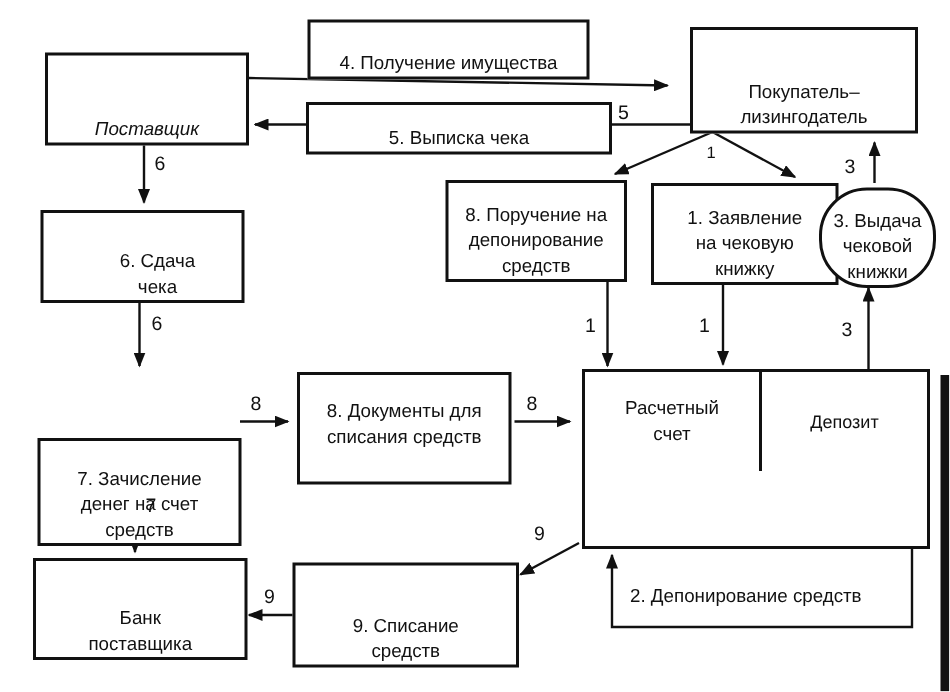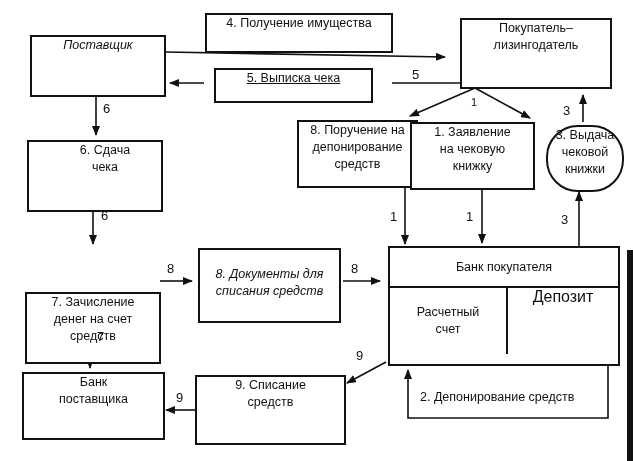--- a/index.html
+++ b/index.html
@@ -1,18 +1,18 @@
 <!DOCTYPE html>
 <html><head>
   <meta charset="utf-8">
   <style>
     html, body { margin: 0; padding: 0; background: #ffffff; }
     .canvas { position: relative; width: 633px; height: 461px; overflow: hidden; background: #ffffff; font-family: "Liberation Sans", sans-serif; color: #111; }
     svg.lines { position: absolute; left: 0; top: 0; width: 633px; height: 461px; }
-    .box { position: absolute; border: 2px solid #111; box-sizing: border-box; display: flex; align-items: flex-start; justify-content: center; text-align: center; font-size: 12.5px; line-height: 17px; background: #fff; }
+    .box { position: absolute; border: 2px solid #111; box-sizing: border-box; display: flex; align-items: flex-end; justify-content: center; text-align: center; font-size: 12.5px; line-height: 17px; background: #fff; }
     .lbl { position: absolute; font-size: 13px; line-height: 14px; }
     .sep-bar { position: absolute; right: 0; top: 250px; width: 6px; height: 211px; background: #111; }
   </style>
 </head>
 <body>
 
 <div class="canvas">
   <svg class="lines" viewBox="0 0 633 461">
     <defs>
       <marker id="ah" markerWidth="10" markerHeight="8" refX="9" refY="4" orient="auto" markerUnits="userSpaceOnUse">
@@ -53,52 +53,49 @@
       <polyline points="608,366 608,418 408,418 408,370" marker-end="url(#ah)"></polyline>
     </g>
   </svg>
 
   <div class="box" style="left:30px;top:35px;width:136px;height:62px;font-style:italic;">
       <span>Поставщик</span>
     </div>
   <div class="box" style="left:205px;top:13px;width:188px;height:40px;">
       <span>4. Получение имущества</span>
     </div>
-  <div class="box" style="left:214px;top:68px;width:159px;height:35px;text-decoration:underline;">
+  <div class="box" style="left:204px;top:68px;width:204px;height:35px;">
       <span>5. Выписка чека</span>
     </div>
   <div class="box" style="left:460px;top:18px;width:152px;height:71px;white-space:pre-line;"><span>Покупатель–
 лизингодатель</span></div>
 
   <div class="box" style="left:297px;top:120px;width:121px;height:68px;white-space:pre-line;"><span>8. Поручение на
 депонирование
 средств</span></div>
-  <div class="box" style="left:410px;top:122px;width:125px;height:68px;white-space:pre-line;"><span>1. Заявление
+  <div class="box" style="left:434px;top:122px;width:125px;height:68px;white-space:pre-line;"><span>1. Заявление
 на чековую
 книжку</span></div>
   <div class="box" style="left:546px;top:125px;width:78px;height:67px;white-space:pre-line;border-radius:32px;"><span>3. Выдача
 чековой
 книжки</span></div>
 
-  <div class="box" style="left:27px;top:140px;width:136px;height:72px;white-space:pre-line;padding-left:20px;"><span>6. Сдача
+  <div class="box" style="left:27px;top:140px;width:136px;height:62px;white-space:pre-line;padding-left:20px;"><span>6. Сдача
 чека</span></div>
   <div class="box" style="left:25px;top:246px;width:136px;height:72px;white-space:pre-line;margin-top:46px;"><span>7. Зачисление
 денег на счет
 средств</span></div>
-  <div class="box" style="left:198px;top:248px;width:143px;height:75px;white-space:pre-line;align-items:flex-start;padding-top:16px;font-style:italic;"><span>8. Документы для
+  <div class="box" style="left:198px;top:248px;width:143px;height:75px;white-space:pre-line;align-items:flex-start;padding-top:16px;"><span>8. Документы для
 списания средств</span></div>
 
   <div style="position:absolute;left:388px;top:246px;width:232px;height:120px;border:2px solid #111;box-sizing:border-box;background:#fff;">
-    <div style="height:38px;border-bottom:2px solid #111;display:flex;align-items:center;justify-content:center;font-size:12.5px;">
-        <span>Банк покупателя</span>
-      </div>
     <div style="display:flex;height:66px;">
       <div style="width:116px;border-right:2px solid #111;display:flex;align-items:center;justify-content:center;text-align:center;font-size:12.5px;line-height:17px;white-space:pre-line;"><span>Расчетный
 счет</span></div>
-      <div style="flex:1;display:flex;justify-content:center;font-size:16px;">
+      <div style="flex:1;display:flex;align-items:center;justify-content:center;font-size:12px;">
           <span>Депозит</span>
         </div>
     </div>
   </div>
 
   <div style="position:absolute;left:420px;top:390px;font-size:12.5px;"><span>2. Депонирование средств</span></div>
 
   <div class="box" style="left:22px;top:372px;width:143px;height:68px;white-space:pre-line;"><span>Банк
 поставщика</span></div>
   <div class="box" style="left:195px;top:375px;width:151px;height:70px;white-space:pre-line;"><span>9. Списание

